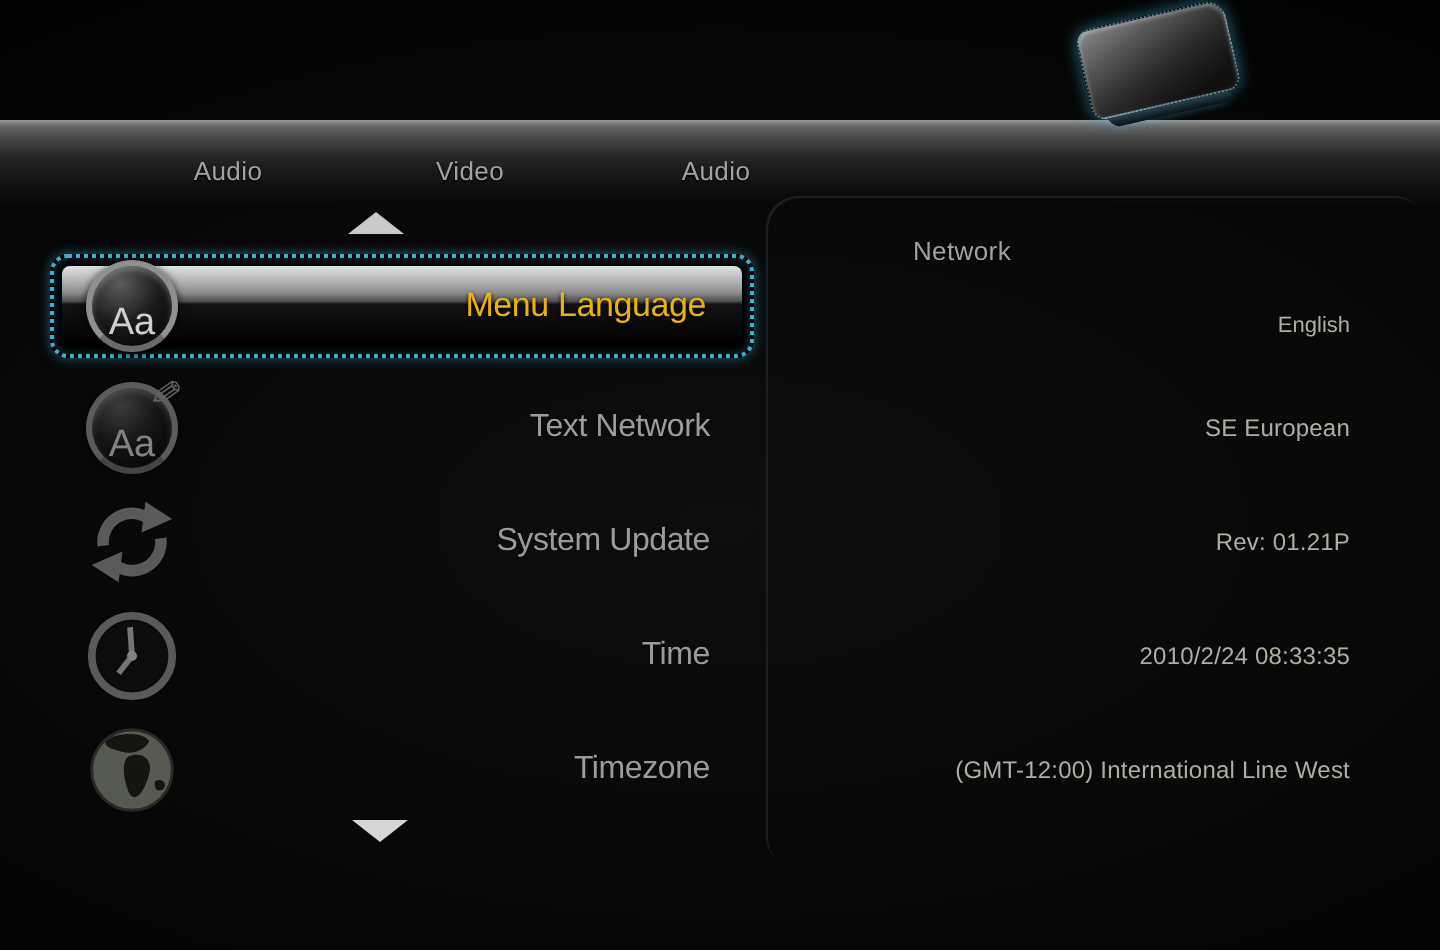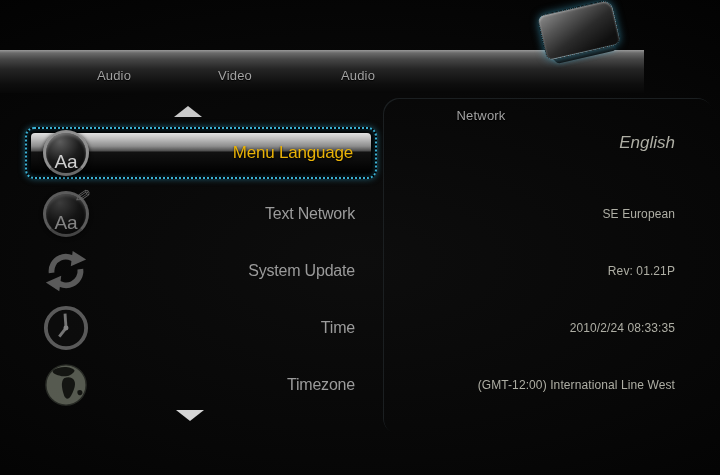--- a/index.html
+++ b/index.html
@@ -6,21 +6,21 @@
   html,body { background:#000; }
   body { font-family:"Liberation Sans", sans-serif; }
 
   .screen {
     position:relative; width:720px; height:475px; overflow:hidden;
     background: radial-gradient(ellipse 90% 70% at 50% 55%, #0d0d0d 0%, #070707 60%, #020202 100%);
   }
 
   
   .tabbar {
-    position:absolute; left:0; top:50px; width:644px; height:43px;
+    position:absolute; left:0; top:60px; width:720px; height:43px;
     background: linear-gradient(180deg, #989898 0px, #6a6a6a 3px, #474747 9px, #242424 45%, #0e0e0e 80%, #070707 100%);
     text-align: center;
   }
   .tab {
     position:absolute; top:18px; transform:translateX(-50%);
     font-size:13px; color:#a2a2a2; letter-spacing:.2px; cursor:default;
     text-shadow:0 1px 1px #000;
   }
   .tab-audio   { left:114px; }
   .tab-video   { left:235px; }
@@ -114,23 +114,23 @@
     position:absolute; left:4px; right:4px; top:4px; bottom:4px; border-radius:4px;
     background: linear-gradient(180deg, #e2e2e2 0%, #bdbdbd 15%, #8d8d8d 33%, #525252 44%, #121212 48%, #0a0a0a 72%, #000 100%);
   }
   .row-selected .circle { left:16px; }
   .row-selected .sel-label {
     position:absolute; right:22px; top:50%; transform:translateY(-50%);
     color:#eab308; font-size:17px; white-space:nowrap; letter-spacing:-0.2px;
     text-shadow:0 1px 2px #000;
   }
   .value-selected {
-    position:absolute; top:117px; right:45px; height:52px; width:330px;
+    position:absolute; top:137px; right:45px; height:52px; width:330px;
     display:flex; align-items:center; justify-content:flex-end;
-    color:#aeaea4; font-size:17px; white-space:nowrap;font-style:italic;
+    color:#aeaea4; font-size:11px; white-space:nowrap;
   }
 
   svg { display:block; }
 </style>
 </head>
 <body>
 
 <div class="screen">
 
   <div class="tabbar">

